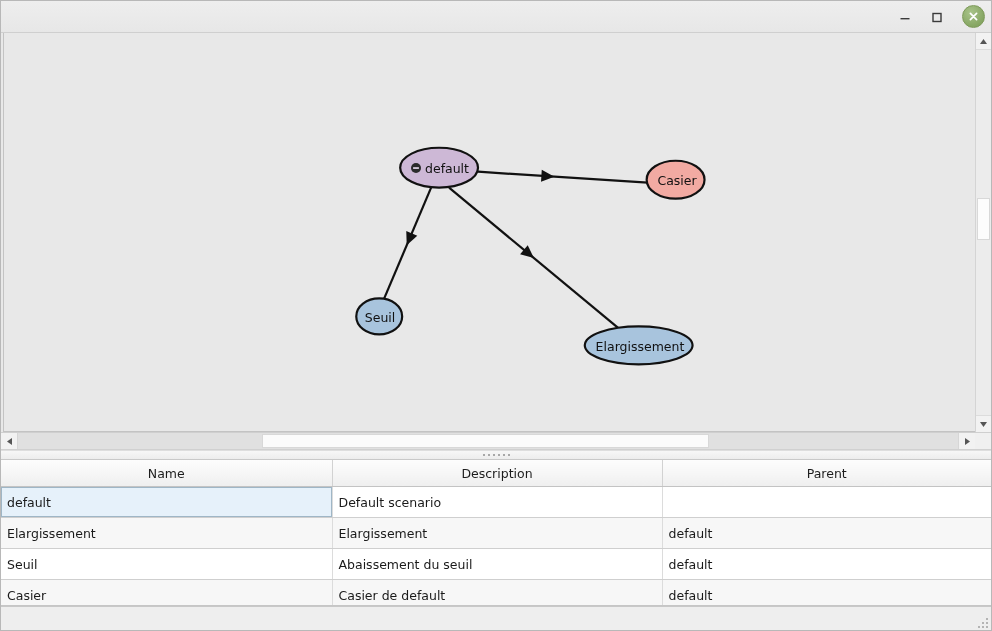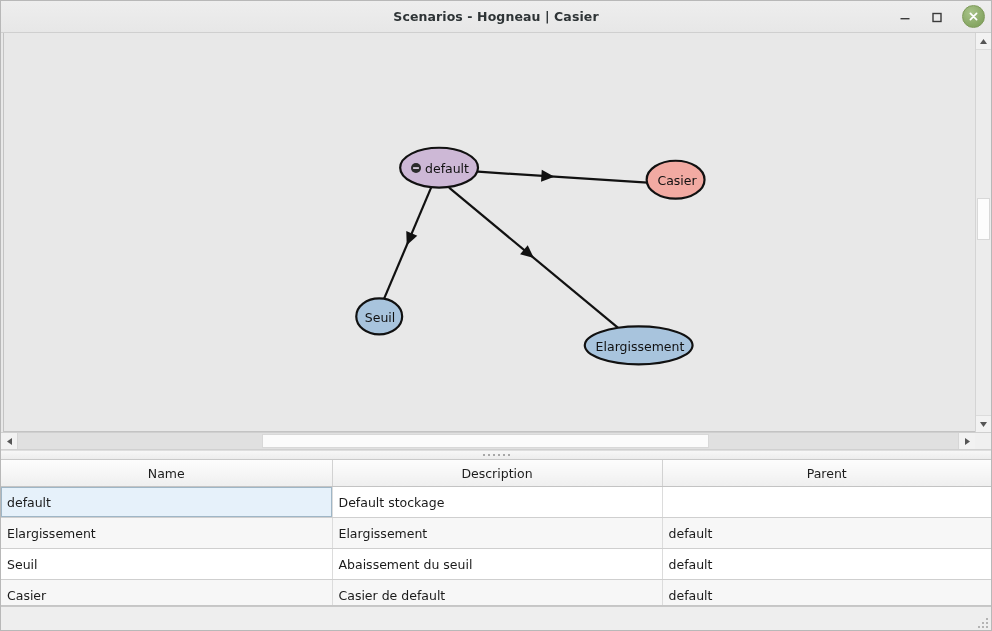--- a/index.html
+++ b/index.html
@@ -266,21 +266,20 @@
     width: 2px; height: 2px;
     background: #b4b4b4;
   }
 </style>
 </head>
 <body>
 
 <div id="app">
 
   <div class="titlebar">
-    <div class="titlebar-title">Scenarios - Hogneau | Casier</div>
     <div class="win-buttons">
       <div class="win-btn">
         <svg width="14" height="14" viewBox="0 0 14 14">
           <rect x="2.5" y="8" width="9" height="1.4" fill="#3a3a3a"></rect>
         </svg>
       </div>
       <div class="win-btn">
         <svg width="14" height="14" viewBox="0 0 14 14">
           <rect x="3" y="3.5" width="8" height="8" fill="none" stroke="#3a3a3a" stroke-width="1.4"></rect>
         </svg>
@@ -374,21 +373,21 @@
       <thead>
         <tr id="header-row">
             <th>Name</th>
             <th>Description</th>
             <th>Parent</th>
           </tr>
       </thead>
       <tbody id="table-body">
           <tr class="row-odd">
             <td class="cell-selected">default</td>
-            <td>Default stockage</td>
+            <td>Default scenario</td>
             <td></td>
           </tr>
           <tr class="row-even">
             <td>Elargissement</td>
             <td>Elargissement</td>
             <td>default</td>
           </tr>
           <tr class="row-odd">
             <td>Seuil</td>
             <td>Abaissement du seuil</td>

